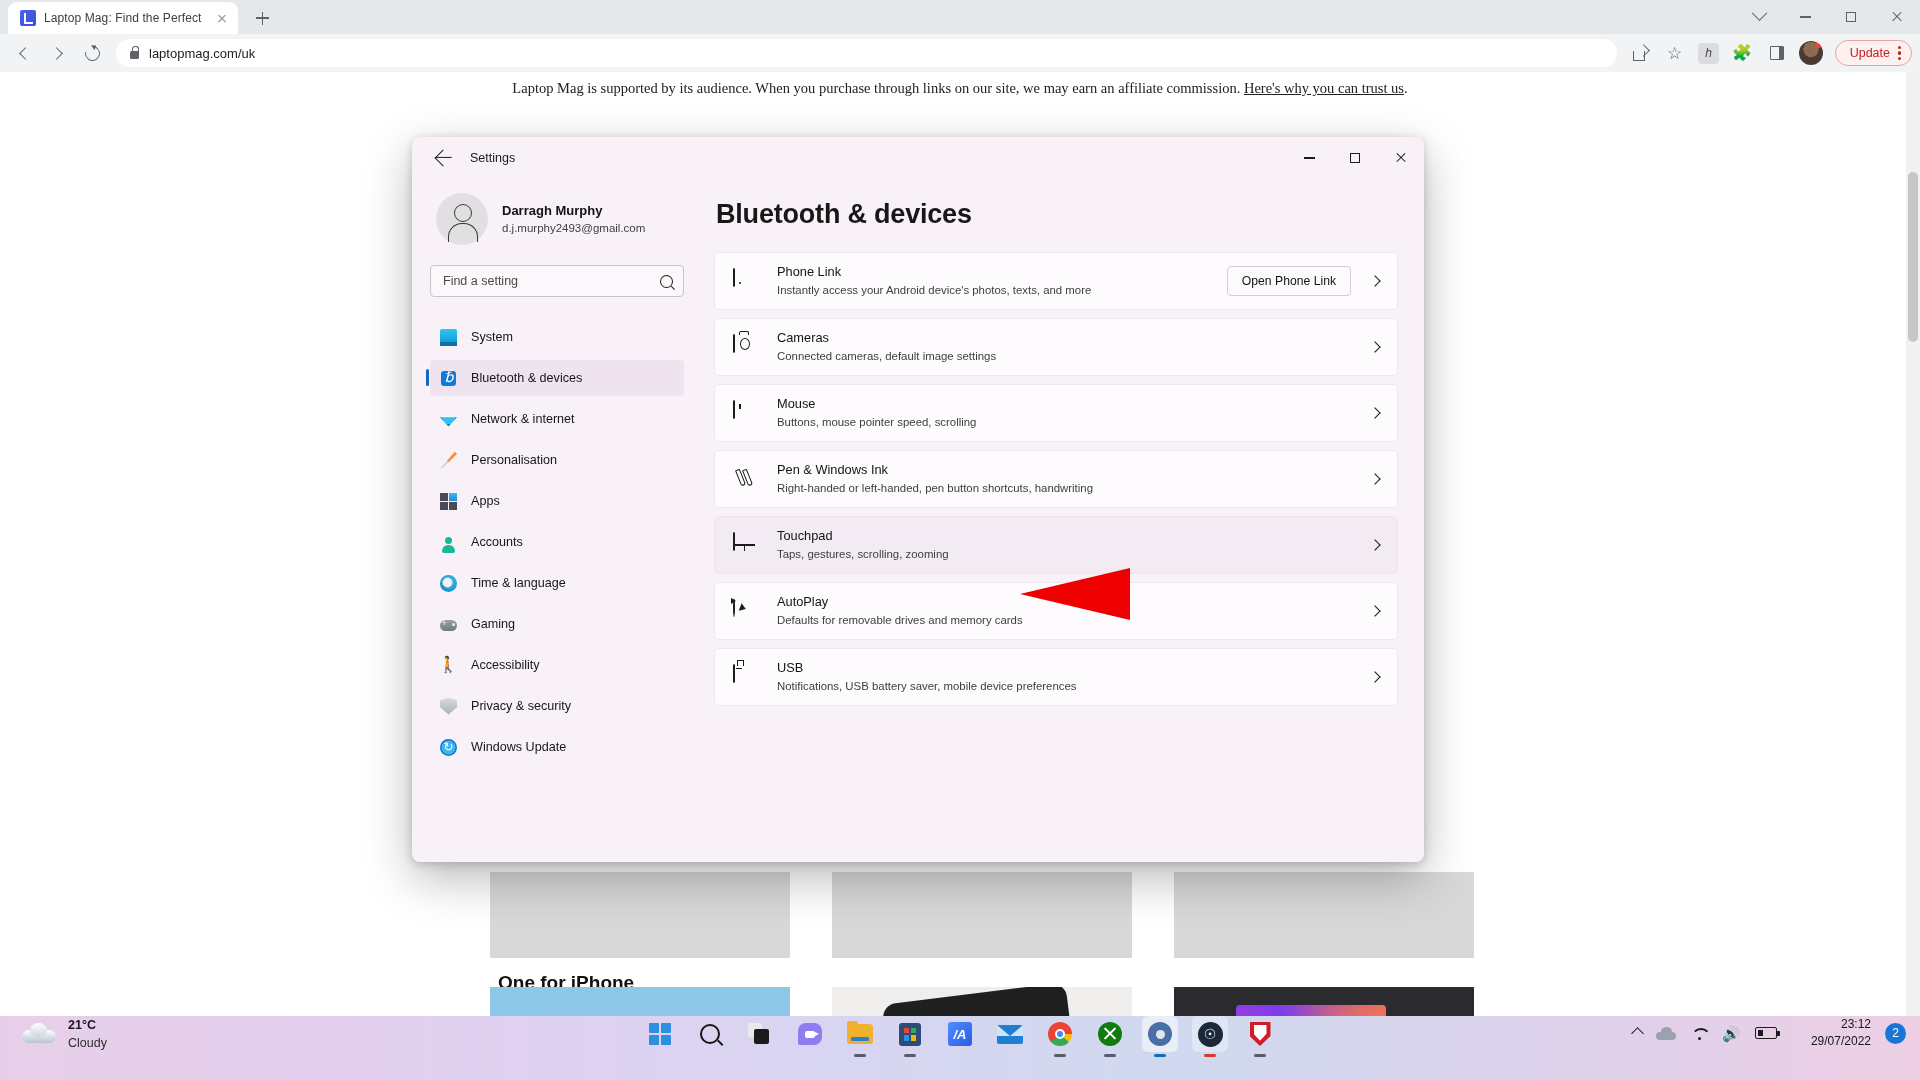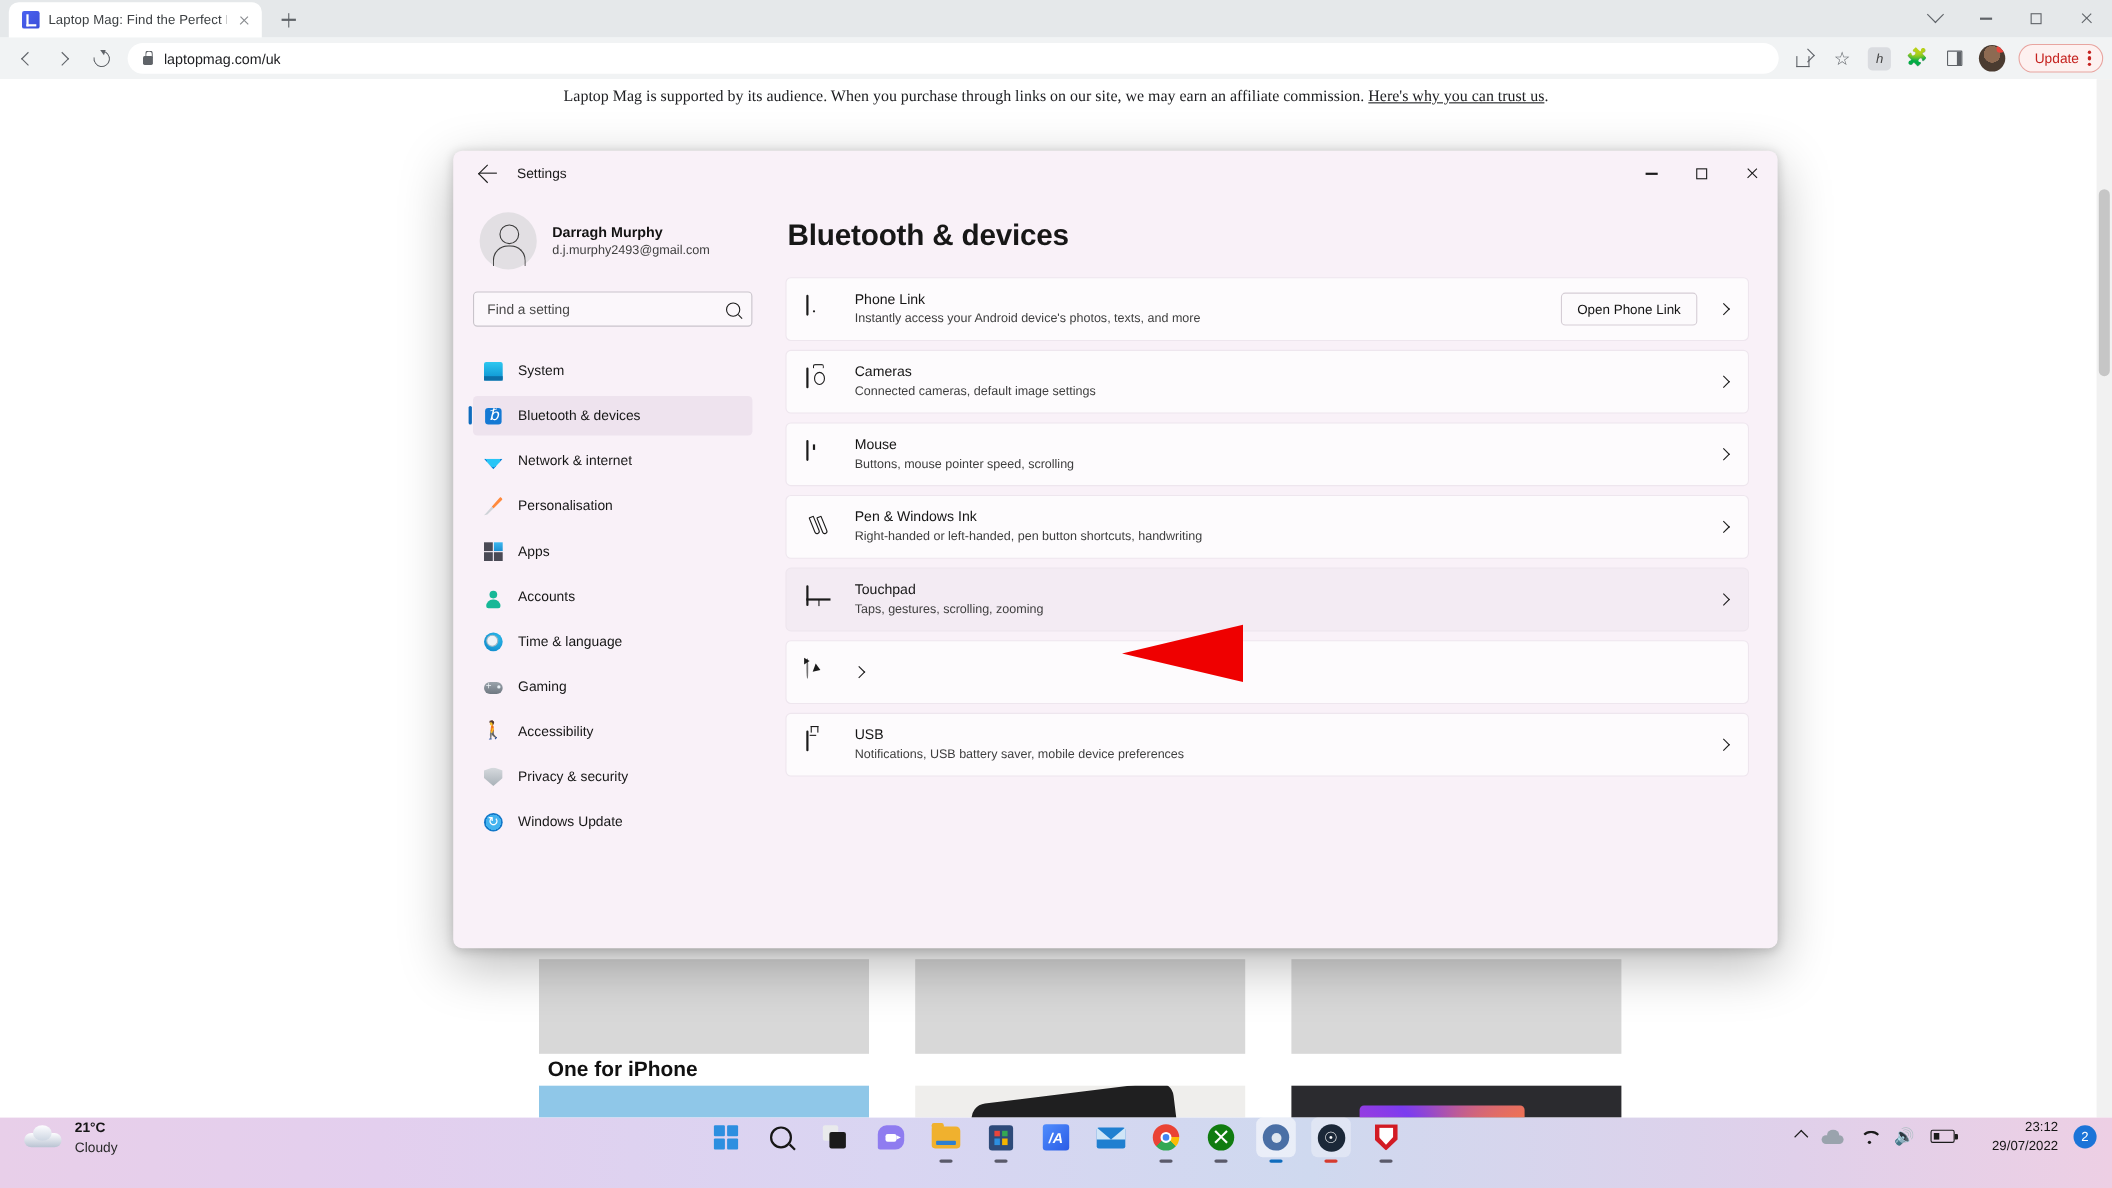--- a/index.html
+++ b/index.html
@@ -105,40 +105,40 @@
     text-align:center; font-size:14.5px; color:#202124; padding-top:8px;
     font-family:"Liberation Serif", serif;
   }
   .affil a { color:#202124; }
   .cards-row {
     position:absolute; left:490px; top:800px; display:flex; gap:42px;
   }
   .card-top { width:300px; }
   .card-gray { height:86px; background:#d8d8d8; }
   .card-title {
-    font-size:19px; font-weight:bold; color:#111; padding:4px 8px 0 8px;
+    font-size:19px; font-weight:bold; color:#111; padding:14px 8px 0 8px;
     font-family:"Liberation Sans", sans-serif;
   }
   .thumbs-row { position:absolute; left:490px; top:915px; display:flex; gap:42px; }
   .thumb { width:300px; height:130px; overflow:hidden; position:relative; }
   .th1 { background:linear-gradient(#8fc7e8 0 42%, #9fb2a0 42% 70%, #b8c4c0 70% 100%); }
   .th1::after{content:"";position:absolute;left:60px;bottom:8px;width:90px;height:66px;
               background:radial-gradient(ellipse at 50% 60%, #2e3a55 0 45%, transparent 46%);}
   .th1::before{content:"";position:absolute;left:22px;top:48px;width:16px;height:50px;background:#b7c2c9;}
   .th2 { background:linear-gradient(#efeeec 0 100%); }
   .th2i { position:absolute;left:58px;top:6px;width:185px;height:150px;background:#1f1f20;
           border-radius:14px;transform:rotate(-7deg); }
   .th3 { background:#2b2b2f; }
   .th3s { position:absolute;left:62px;top:18px;width:150px;height:92px;
           background:conic-gradient(from 200deg,#ff3fa4,#7b3cf0,#ff7a3d,#ff3fa4);
           border-radius:4px; }
 
   
   .settings {
-    position:absolute; left:412px; top:137px; width:1204px; height:725px;
+    position:absolute; left:412px; top:137px; width:1012px; height:725px;
     background:#f9f1f8; border-radius:8px;
     box-shadow: 0 16px 48px rgba(0,0,0,.28), 0 2px 10px rgba(0,0,0,.18);
     overflow:hidden; display:flex; flex-direction:column;
   }
   .st-titlebar { height:42px; display:flex; align-items:center; padding-left:14px; position:relative; flex:0 0 42px; }
   .st-back { width:34px;height:30px;display:flex;align-items:center;justify-content:center; }
   .st-back i { width:12px;height:12px;border-left:1.3px solid #1b1b1b;border-bottom:1.3px solid #1b1b1b;
                transform:rotate(45deg); position:relative; }
   .st-back i::after{content:"";position:absolute;left:0;bottom:0;width:16px;height:1.3px;background:#1b1b1b;
                     transform:rotate(-45deg);transform-origin:left bottom;}
@@ -587,20 +587,24 @@
             <span class="srow-ic"><span class="g-touch"></span></span>
             <span class="srow-tx">
               <span class="srow-t" style="display:block">Touchpad</span>
               <span class="srow-s" style="display:block">Taps, gestures, scrolling, zooming</span>
             </span>
             <span class="chev"></span>
           </div>
 
           <div class="srow">
             <span class="srow-ic"><span class="g-auto"></span></span>
+            <span class="srow-tx">
+              <span class="srow-t" style="display:block">AutoPlay</span>
+              <span class="srow-s" style="display:block">Defaults for removable drives and memory cards</span>
+            </span>
             <span class="chev"></span>
           </div>
 
           <div class="srow">
             <span class="srow-ic"><span class="g-usb"></span></span>
             <span class="srow-tx">
               <span class="srow-t" style="display:block">USB</span>
               <span class="srow-s" style="display:block">Notifications, USB battery saver, mobile device preferences</span>
             </span>
             <span class="chev"></span>

